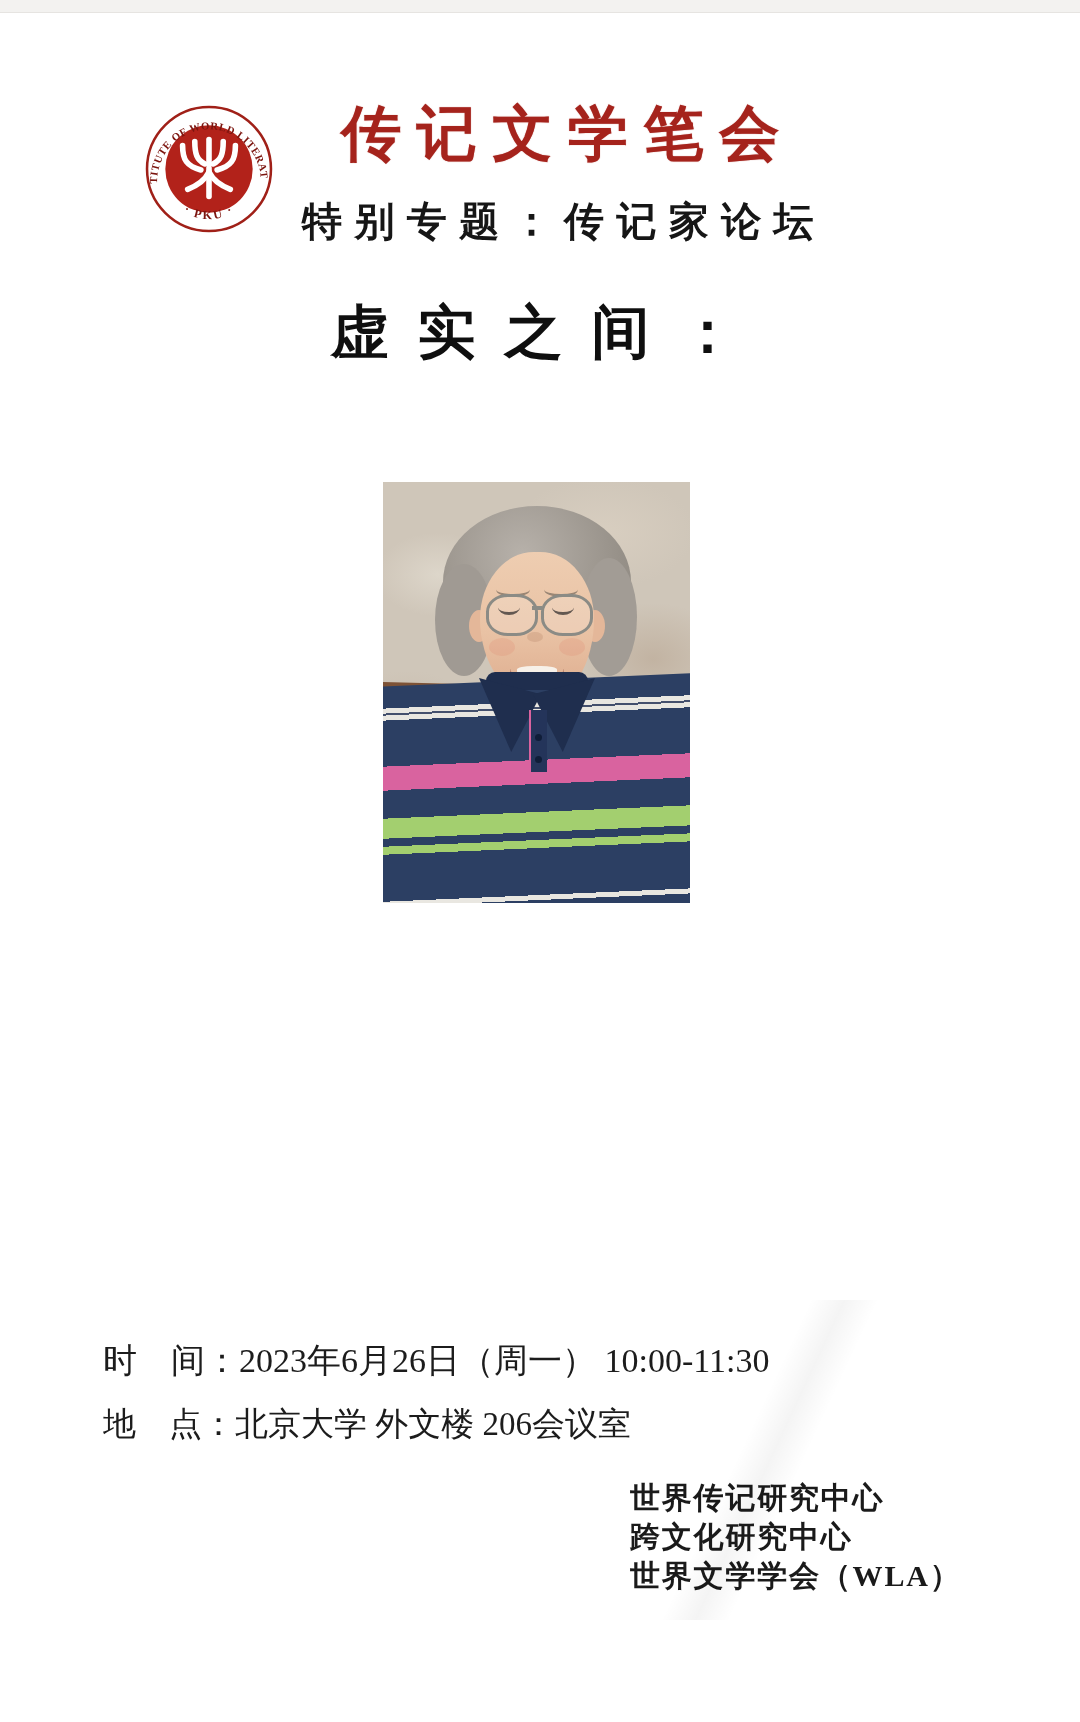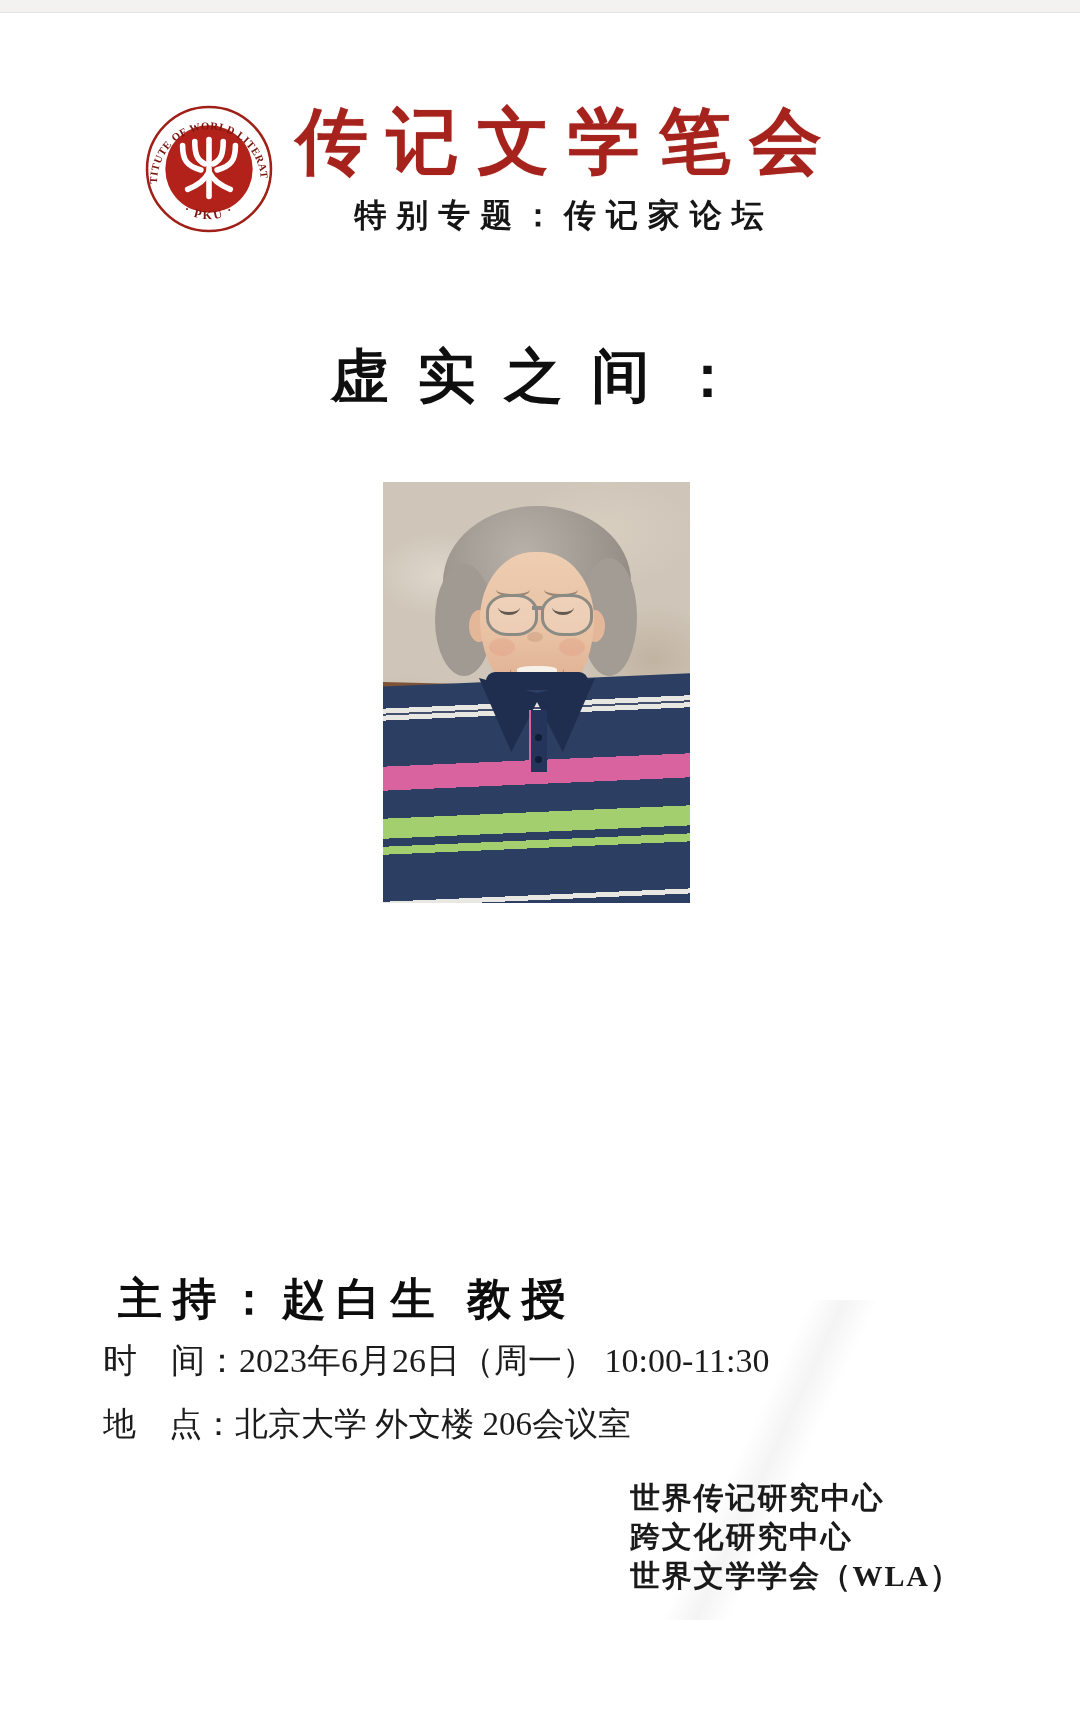--- a/index.html
+++ b/index.html
@@ -9,31 +9,31 @@
     font-family:"Liberation Serif","DejaVu Serif",serif;
     color:#141414;
   }
   .topstrip{position:absolute;left:0;top:0;width:1080px;height:12px;
     background:#f3f2f0;border-bottom:1px solid #e6e4e1;}
   
   .seal{position:absolute;left:145px;top:105px;width:128px;height:128px;}
   
   .title-red{
     position:absolute;left:568px;top:94px;transform:translateX(-50%);
-    font-size:72px;font-weight:bold;letter-spacing:0.26em;white-space:nowrap;
+    font-size:60px;font-weight:bold;letter-spacing:0.26em;white-space:nowrap;
     color:#a5231c;text-shadow:0 0 1px rgba(165,35,28,.6);
   }
   .subtitle{
     position:absolute;left:564px;top:194px;transform:translateX(-50%);
-    font-size:32px;font-weight:bold;letter-spacing:0.31em;white-space:nowrap;
+    font-size:40px;font-weight:bold;letter-spacing:0.31em;white-space:nowrap;
     color:#161616;
   }
   
   .mt{position:absolute;left:548px;transform:translateX(-50%);
-      font-weight:bold;white-space:nowrap;color:#0f0f0f;margin-top:44px;}
+      font-weight:bold;white-space:nowrap;color:#0f0f0f;}
   .mt1{top:294px;font-size:58px;letter-spacing:0.5em;}
   .mt2{top:366px;font-size:58px;letter-spacing:0.38em;}
   
   .photo{position:absolute;left:383px;top:482px;width:307px;height:421px;
     overflow:hidden;background:#cfc6b9;}
   .photo *{position:absolute;}
   .ph-bg{left:0;top:0;width:100%;height:100%;
     background:
       radial-gradient(90px 60px at 18% 22%, #ddd6ca 0%, rgba(221,214,202,0) 70%),
       radial-gradient(130px 80px at 72% 12%, #d8cec0 0%, rgba(216,206,192,0) 70%),
@@ -167,21 +167,20 @@
     <div class="ph-shirt"></div>
     <div class="ph-collar-band"></div>
     <div class="ph-collar-l"></div>
     <div class="ph-collar-r"></div>
     <div class="ph-placket"></div>
     <div class="ph-btn b1"></div>
     <div class="ph-btn b2"></div>
   </div>
 
 
-  <div class="host-heading">主持：赵白生  教授</div>
 
   <div class="time-line">
     <span>时　间：</span><span>2023年6月26日（周一）  10:00-11:30</span>
   </div>
   <div class="place-line">
     <span>地　点：</span><span>北京大学 外文楼 206会议室</span>
   </div>
 
   <div class="organizers">
     <div>世界传记研究中心</div>

